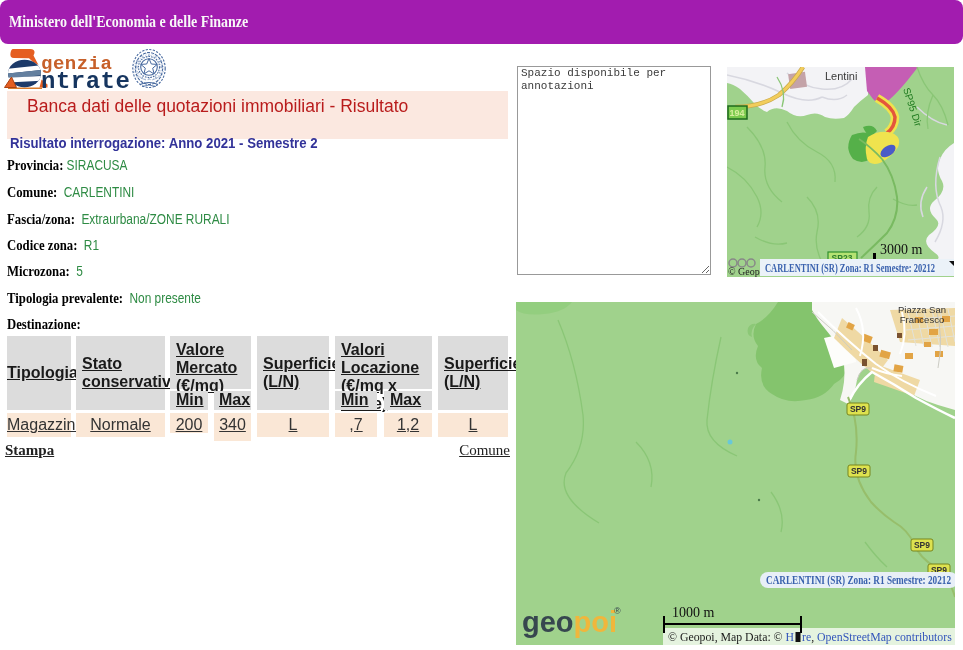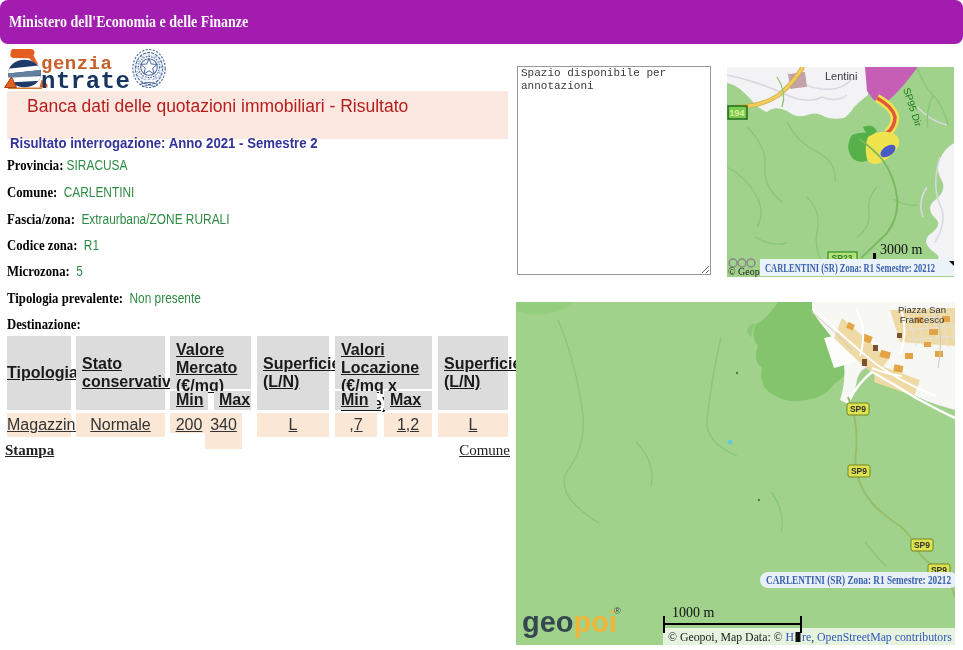--- a/index.html
+++ b/index.html
@@ -110,21 +110,21 @@
   <div class="cell hc" style="left:214px;top:391px;width:37px;height:19px;padding-left:5px;line-height:18px;">Max</div>
   <div class="cell hc vc" style="left:257px;top:336px;width:72px;height:74px;padding-left:6px;">Superficie<br>(L/N)</div>
   <div class="cell hc" style="left:335px;top:336px;width:97px;height:53px;padding:5px 0 0 6px;">Valori<br>Locazione<br>(€/mq x mese)</div>
   <div class="cell hc" style="left:335px;top:391px;width:42px;height:19px;padding-left:6px;line-height:18px;">Min</div>
   <div class="cell hc" style="left:384px;top:391px;width:48px;height:19px;padding-left:6px;line-height:18px;">Max</div>
   <div class="cell hc vc" style="left:438px;top:336px;width:70px;height:74px;padding-left:6px;">Superficie<br>(L/N)</div>
 
   <div class="cell dc" style="left:7px;top:413px;width:64px;height:24px;">Magazzini</div>
   <div class="cell dc" style="left:76px;top:413px;width:89px;height:24px;">Normale</div>
   <div class="cell dc" style="left:170px;top:413px;width:38px;height:20px;">200</div>
-  <div class="cell dc" style="left:205px;top:413px;width:37px;height:36px;">340</div>
+  <div class="cell dc" style="left:214px;top:413px;width:37px;height:28px;">340</div>
   <div class="cell dc" style="left:257px;top:413px;width:72px;height:24px;">L</div>
   <div class="cell dc" style="left:335px;top:413px;width:42px;height:24px;">,7</div>
   <div class="cell dc" style="left:384px;top:413px;width:48px;height:24px;">1,2</div>
   <div class="cell dc" style="left:438px;top:413px;width:70px;height:24px;">L</div>
 
   <div class="link abs" style="left:5px;top:442px;font-weight:bold;">Stampa</div>
   <div class="link abs" style="left:430px;top:442px;width:80px;text-align:right;">Comune</div>
 
   <textarea id="ta" class="abs" style="">Spazio disponibile per annotazioni</textarea>
 

